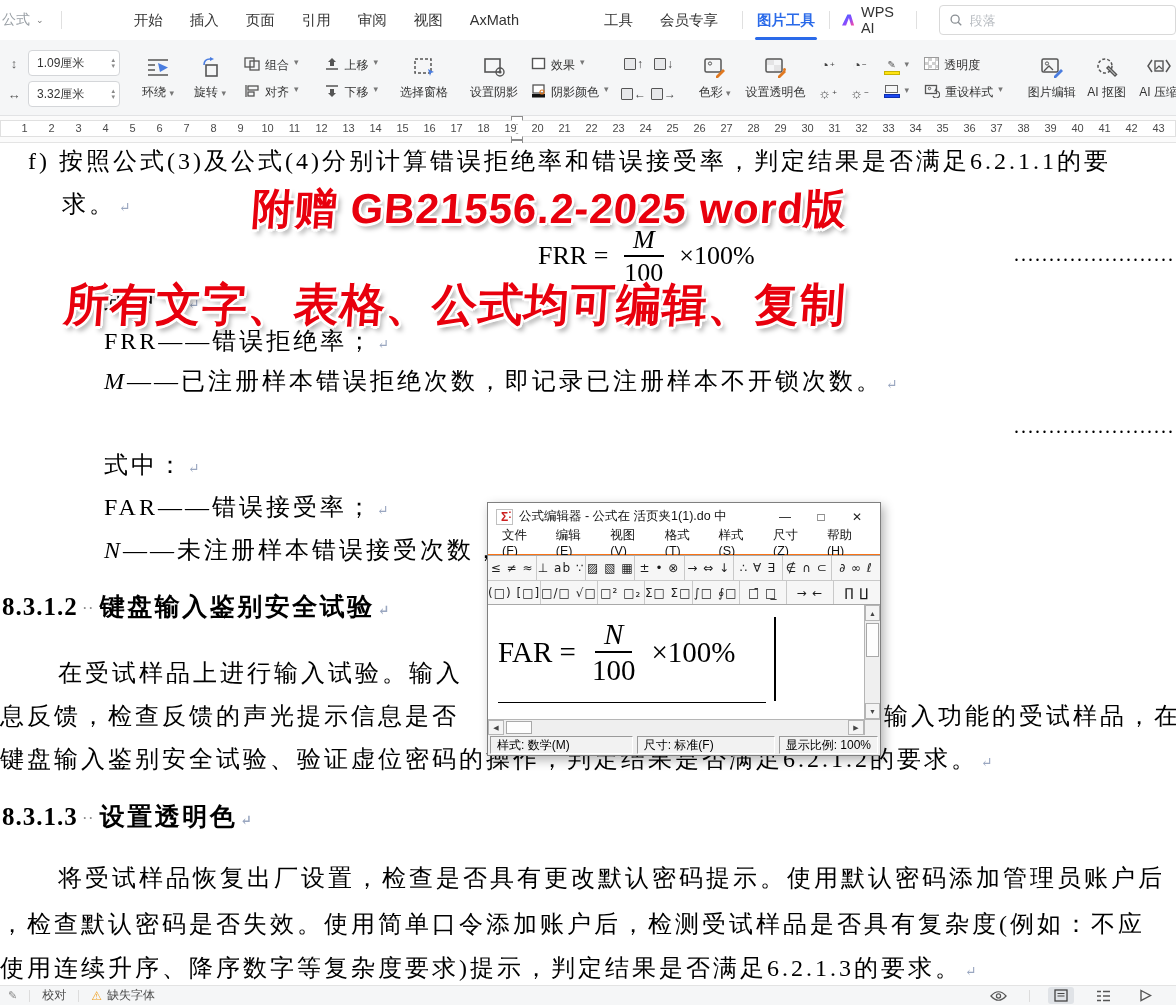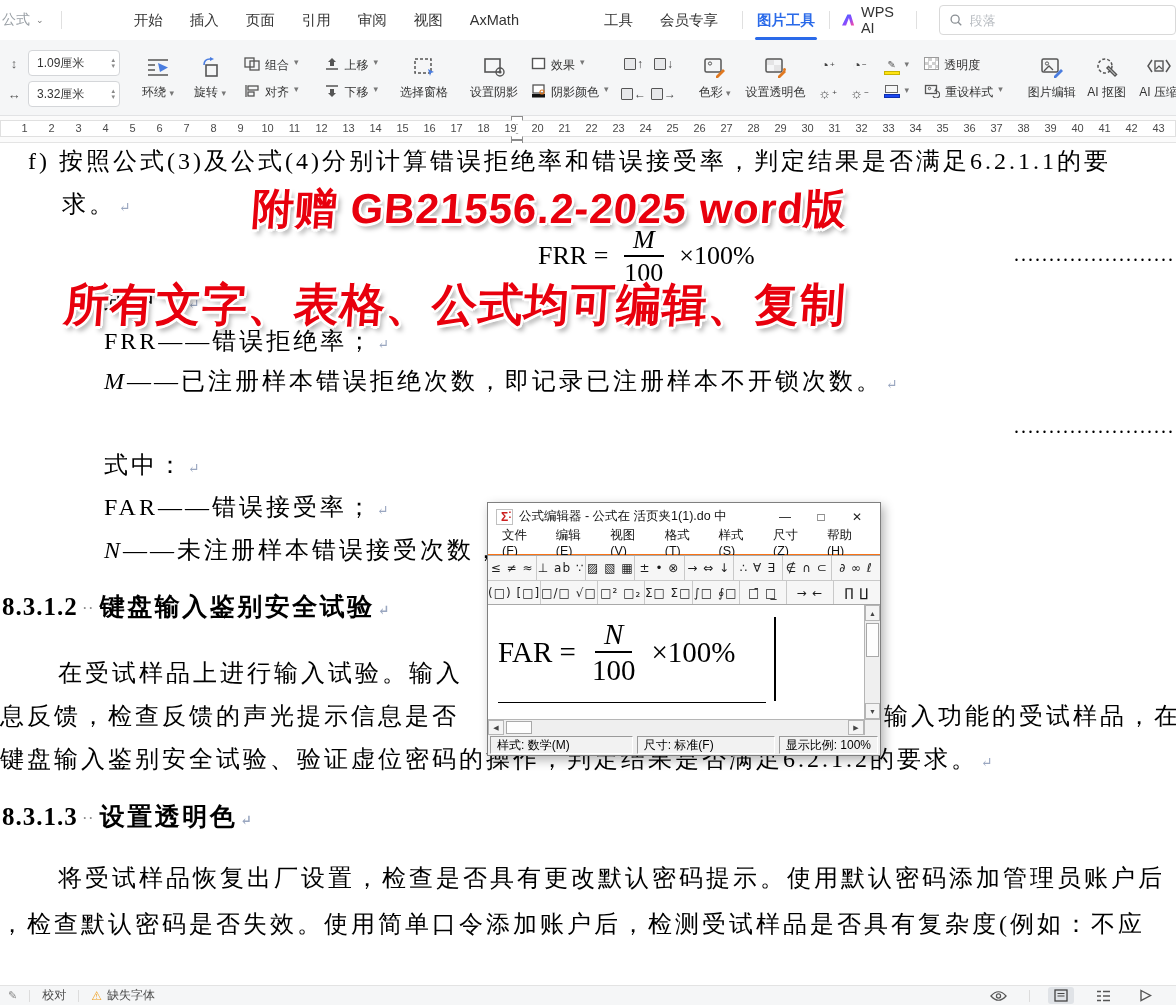--- a/index.html
+++ b/index.html
@@ -534,20 +534,23 @@
     <div class="dtext heading" style="left:2px;top:661px">
       <span>8.3.1.3</span><span class="hmarks">··</span><span class="htitle">设置透明色</span><span class="pmark">↵</span>
     </div>
 
     <div class="dtext" style="left:58px;top:723px">
       <span>将受试样品恢复出厂设置，检查是否具有更改默认密码提示。使用默认密码添加管理员账户后</span>
     </div>
     <div class="dtext" style="left:0px;top:769px">
       <span>，检查默认密码是否失效。使用简单口令添加账户后，检测受试样品是否具有复杂度(例如：不应</span>
     </div>
+    <div class="dtext" style="left:0px;top:813px">
+      <span>使用连续升序、降序数字等复杂度要求)提示，判定结果是否满足6.2.1.3的要求。</span><span class="pmark">↵</span>
+    </div>
   </div>
 
   <div class="eqwin">
     <div class="eq-title">
       <span class="eq-appicon">
           <span>Σ</span>
           <i>▪<br>▪</i>
         </span>
       <span class="ttl">公式编辑器 - 公式在 活页夹1(1).do 中</span>
       <span class="eq-ctl">—</span>

